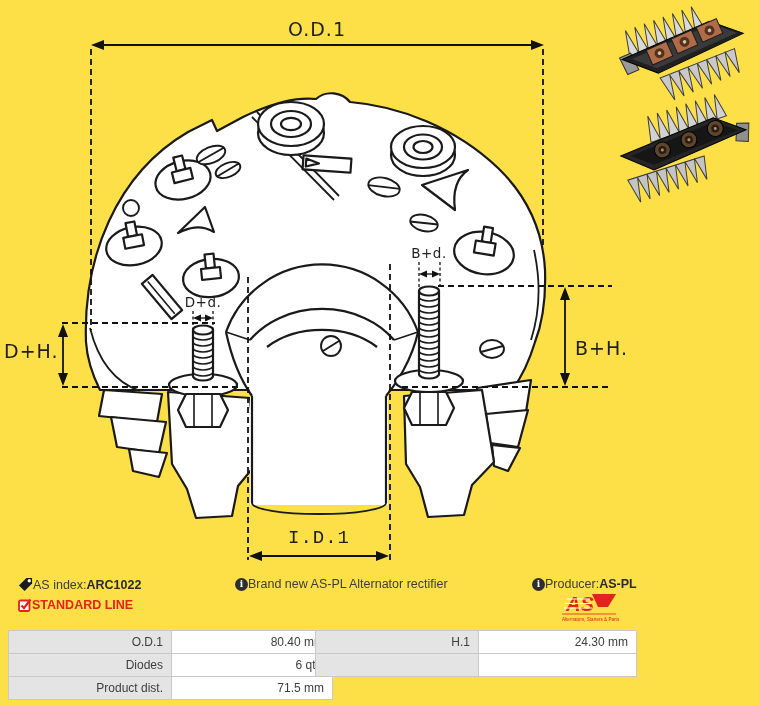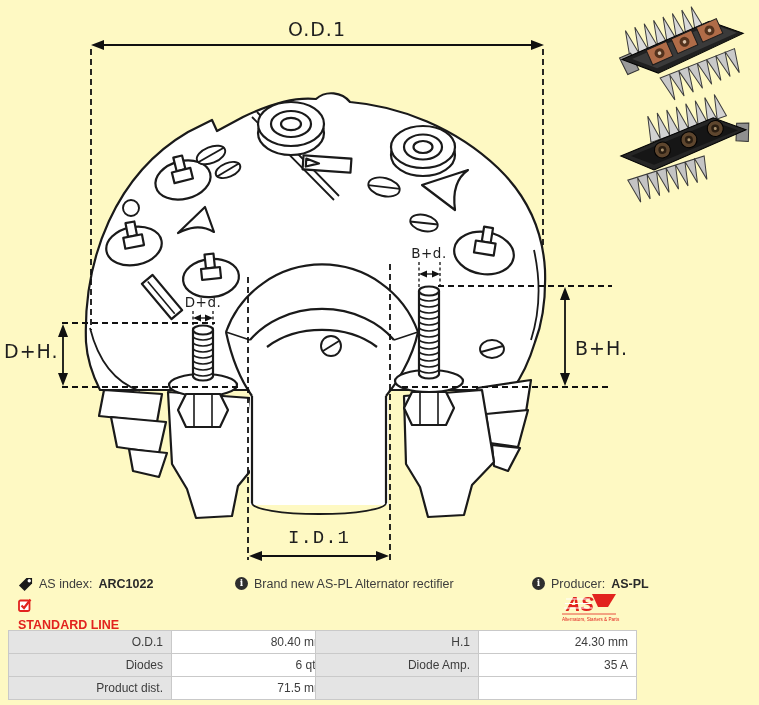--- a/index.html
+++ b/index.html
@@ -1,25 +1,25 @@
 <!DOCTYPE html>
 <html style="--brand-red: #e2231e;"><head>
 <meta charset="utf-8">
 <style>
   html,body{margin:0;padding:0;background:#fff;}
-  .page{position:relative;width:759px;height:705px;background:#fef9c3;overflow:hidden;
+  .page{position:relative;width:759px;height:705px;background:#fde047;overflow:hidden;
         font-family:"Liberation Sans",sans-serif;color:#3c3c3c;}
   
   .draw-svg{position:absolute;left:0;top:0;}
   .dim-label{position:absolute;color:#1f1f1f;font-family:"DejaVu Sans",sans-serif;
              font-size:19px;letter-spacing:1px;font-weight:400;}
   .dim-label.small{font-size:13.5px;letter-spacing:.5px;}
   .tc{text-align:center;} .tr{text-align:right;}
   
-  .cell{position:absolute;display:flex;align-items:flex-start;gap:6px;font-size:12.5px;white-space:nowrap;}
+  .cell{position:absolute;display:flex;align-items:center;gap:0;font-size:12.5px;white-space:nowrap;}
   .b{font-weight:bold;color:#2a2a2a;}
   .red{color:var(--brand-red,#e2231e);font-weight:bold;}
   .info-ic{width:13px;height:13px;border-radius:50%;background:#2e2e2e;color:#fff;
            font:bold 9px/13px "DejaVu Serif",serif;text-align:center;flex:0 0 13px;}
   .info-ic::before{content:"i";}
   
   table.spec{position:absolute;top:630px;border-collapse:collapse;table-layout:fixed;font-size:12px;color:#3d3d3d;}
   table.spec td{border:1px solid #c9c9c9;height:22px;padding:0 8px 0 2px;text-align:right;overflow:hidden;}
   table.spec td.lab{background:#e4e4e4;}
   table.spec td.val{background:#fff;}
@@ -258,21 +258,21 @@
   </div>
   <div class="cell" style="left:235px;top:577px;">
     <span class="info-ic"></span>
     <span>Brand new AS-PL Alternator rectifier</span>
   </div>
   <div class="cell" style="left:532px;top:577px;">
     <span class="info-ic"></span>
     <span>Producer:</span>
     <span class="b">AS-PL</span>
   </div>
-  <div class="cell" style="left:18px;top:598px;flex-direction:column;">
+  <div class="cell" style="left:18px;top:598px;">
     <svg width="14" height="14" viewBox="0 0 14 14">
       <rect x="1" y="2.5" width="10.5" height="10.5" rx="1.5" fill="#fff" stroke="var(--brand-red,#e2231e)" stroke-width="1.8"></rect>
       <path d="M3.5,7.5 L6,10 L12.5,1.5" fill="none" stroke="var(--brand-red,#e2231e)" stroke-width="2.2"></path>
     </svg>
     <span class="red">STANDARD LINE</span>
   </div>
   <div class="cell" style="left:556px;top:592px;">
     <svg width="64" height="32" viewBox="0 0 64 32">
       <path d="M36,2 L60,2 L52,15 L42,15 Z" fill="var(--brand-red,#e2231e)"></path>
       <text x="10" y="19" font-family="Liberation Sans, sans-serif" font-size="20" font-weight="bold" font-style="italic" fill="var(--brand-red,#e2231e)">AS</text>
@@ -298,22 +298,18 @@
     </tr>
   </tbody>
     </table>
   <table class="spec" style="left:315px;width:301px;">
     <tbody>
         <tr>
       <td class="lab" style="width:152px">H.1</td>
       <td class="val" style="width:147px">24.30 mm</td>
     </tr>
     <tr>
-      <td class="lab">Diode Amp.</td>
-      <td class="val">35 A</td>
-    </tr>
-    <tr>
       <td class="lab"></td>
       <td class="val"></td>
     </tr>
   </tbody>
     </table>
 </div>
 
 </body></html>

